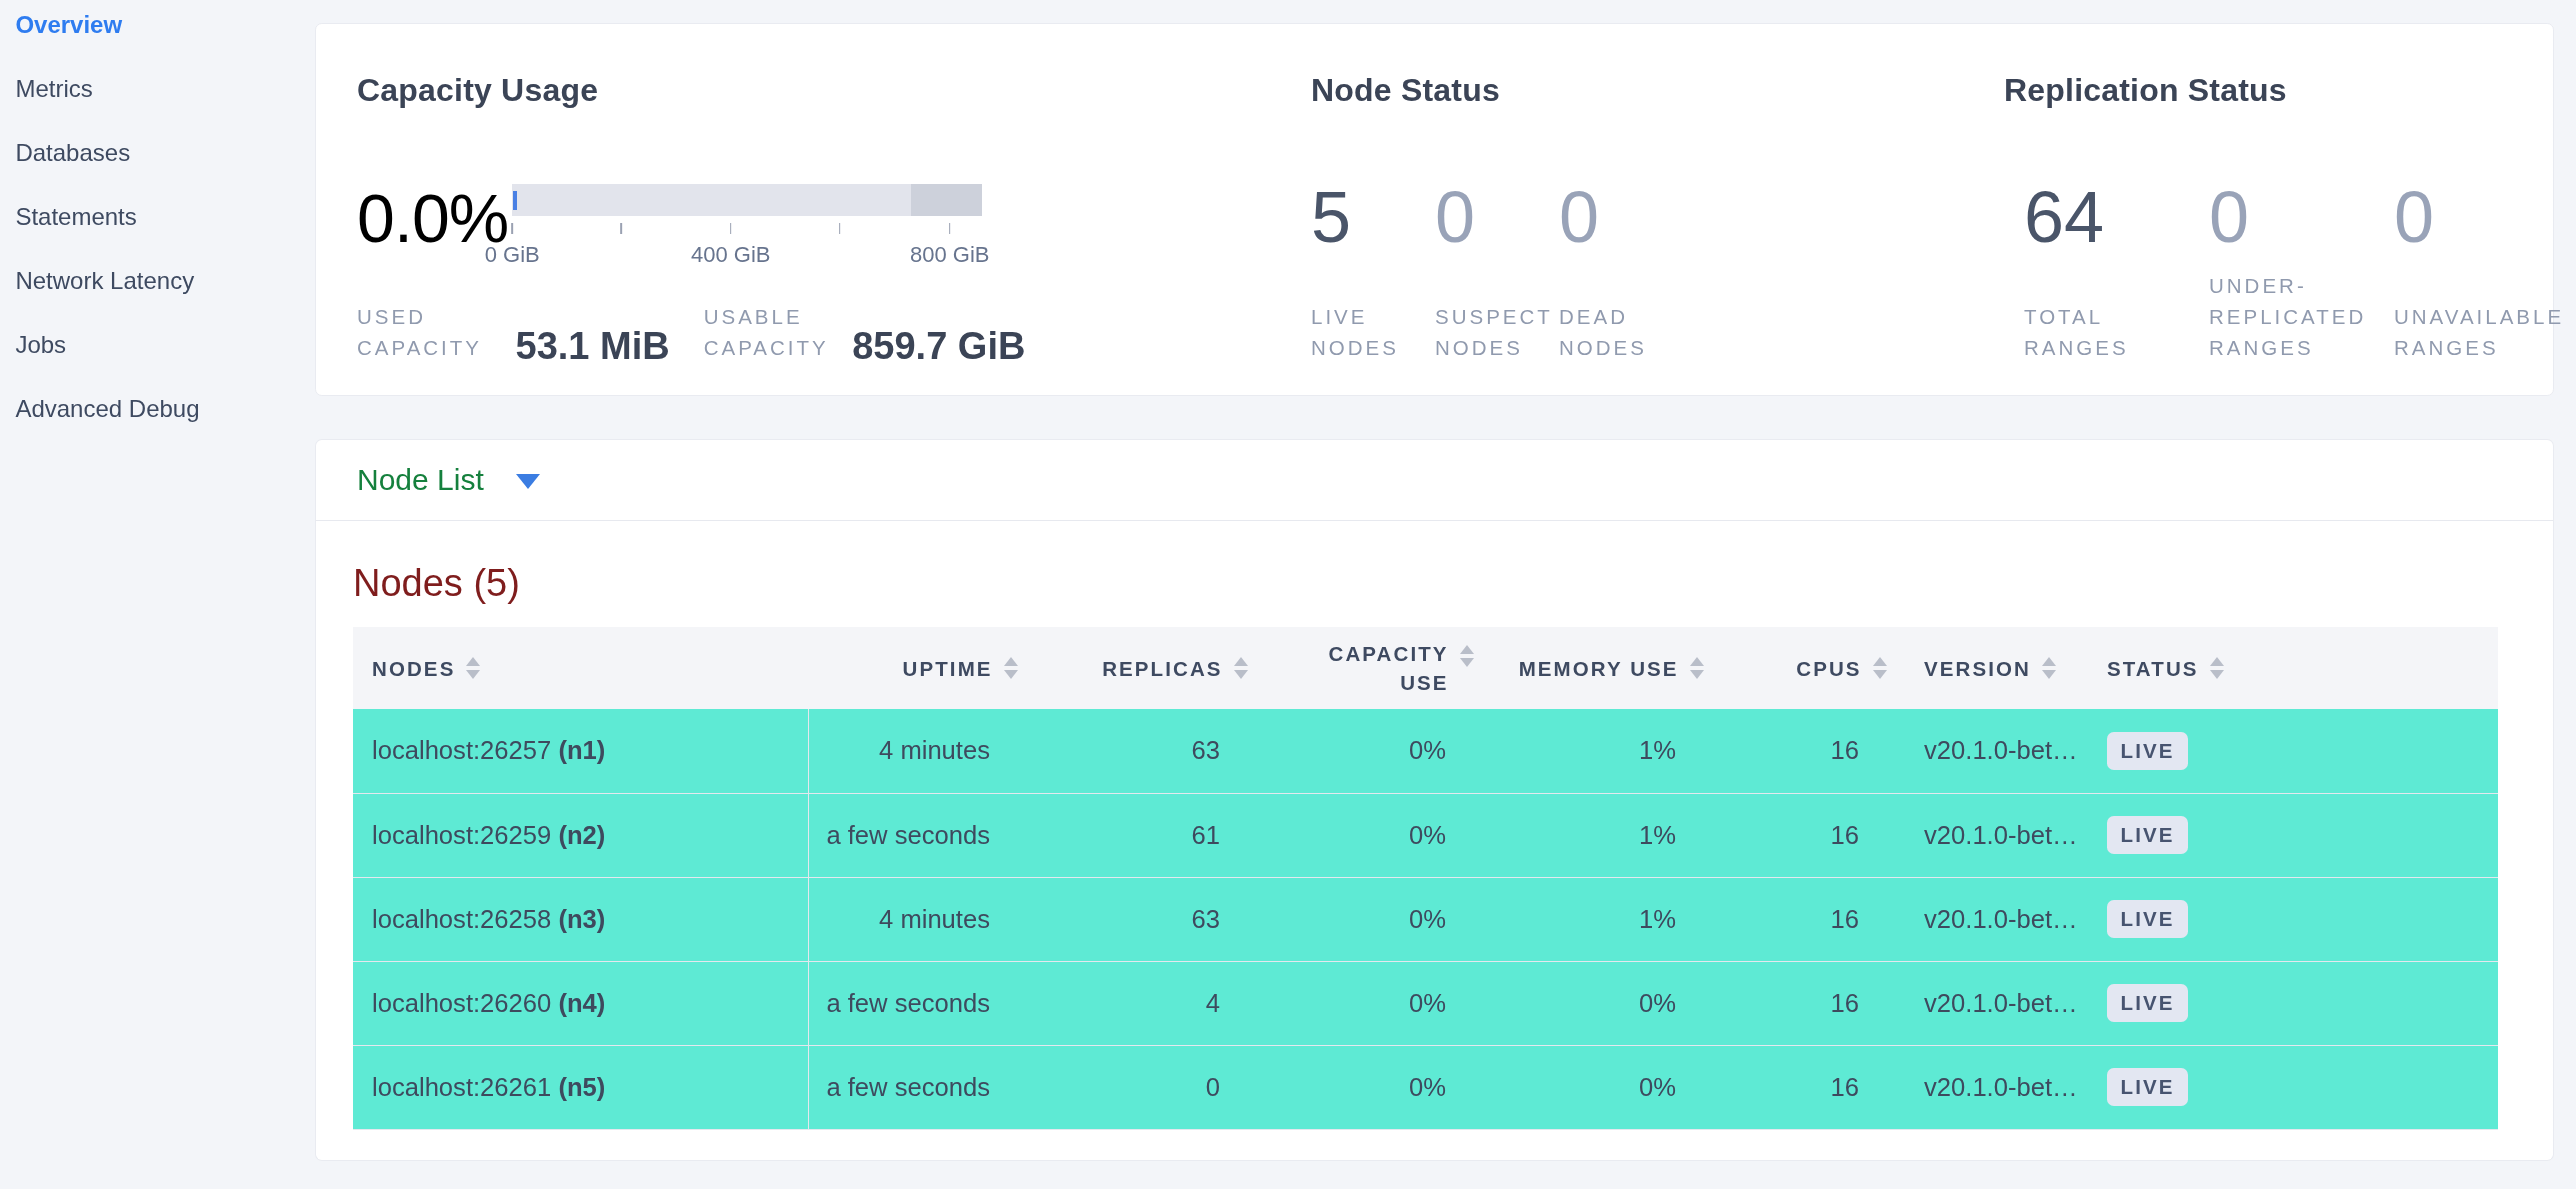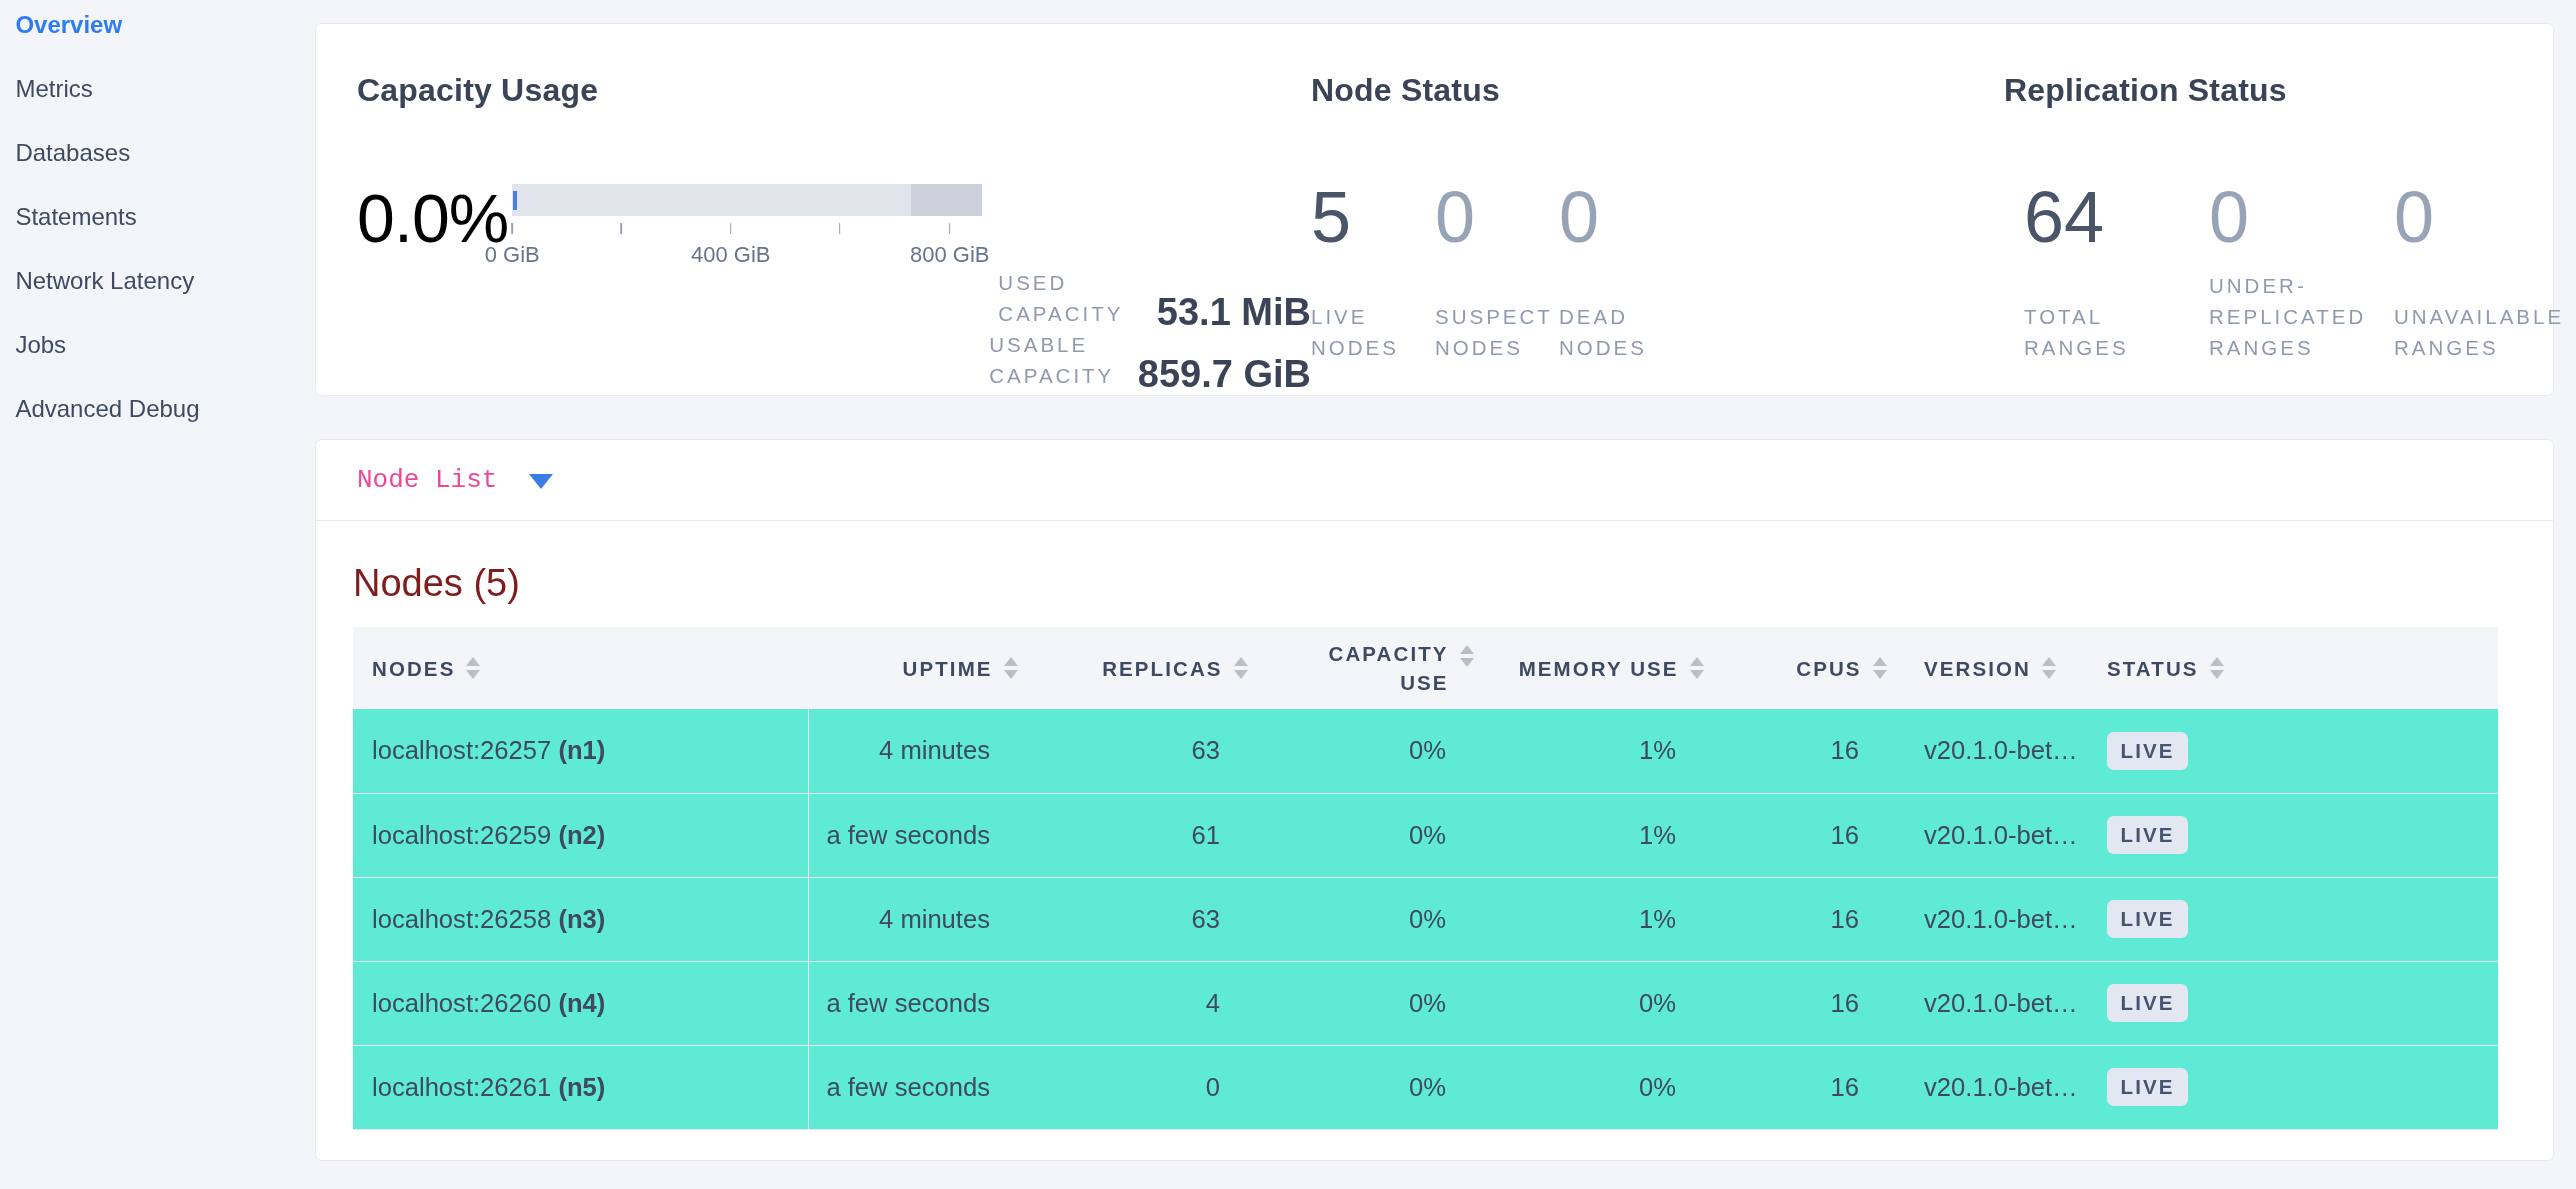--- a/index.html
+++ b/index.html
@@ -40,21 +40,21 @@
   .big-pct { font-size:68px; font-weight:400; color:#000000; width:145px; flex:none; line-height:68px; letter-spacing:-0.9px; }
   .bar-wrap { margin-left:10.2px; width:470px; flex:none; }
   .cap-bar { position:relative; height:32px; background:#e2e4ec; }
   .cap-bar .other-seg { position:absolute; right:0; top:0; height:100%; width:15.1%; background:#cdd1db; }
   .cap-bar .used-seg  { position:absolute; left:0.9px; top:6.8px; height:19px; width:4.3px; background:#4a80e4; }
   .tick-row { position:relative; height:19px; margin-top:6.8px; }
   .tick { position:absolute; top:0; width:1.7px; height:11px; background:#9aa1b2; transform:translateX(-50%); }
   .tick-label-row { position:relative; height:25.6px; }
   .tick-label { position:absolute; transform:translateX(-50%); font-size:22px; color:#67748e; white-space:nowrap; }
 
-  .stats-row { margin-top:auto; display:flex; align-items:flex-end;flex-direction:column; }
+  .stats-row { margin-top:auto; display:flex; align-items:flex-end; }
   .stat-pair { display:flex; align-items:flex-end; }
   .stat-label {
     font-size:20.5px; letter-spacing:3px; color:#909aae; line-height:31px;
     white-space:pre-line; text-transform:uppercase;
   }
   .stat-value { font-size:38px; font-weight:700; color:#3b4456; margin-left:20.5px; line-height:34px; }
   .pair-used .stat-label { width:138px; }
   .pair-usable { margin-left:34px; }
   .pair-usable .stat-label { width:128px; }
 
@@ -65,21 +65,21 @@
   .labels-row { margin-top:auto; display:flex; align-items:flex-end; }
   .sec-nodes .num-col, .sec-nodes .label-col { width:124px; flex:none; }
   .sec-repl  .num-col, .sec-repl  .label-col { width:165px; flex:none;margin-left:20px; }
 
   
   .nodelist-card {
     margin-top:43px; height:81px; border-radius:6.8px 6.8px 0 0;
     border-bottom:none; display:flex; align-items:center; padding:0 41px;
   }
   .nodelist-btn { display:flex; align-items:center; cursor:pointer; }
-  .nodelist-label { font-size:26px; color:#ec4899;font-family:Liberation Mono, monospace; }
+  .nodelist-label { font-size:30px; color:#15803d; }
   .caret-down {
     width:0; height:0; margin-left:32px; margin-top:3.4px;
     border-left:12.8px solid transparent; border-right:12.8px solid transparent;
     border-top:15.4px solid #3b7de2;
   }
 
   
   .nodes-card {
     border-radius:0 0 6.8px 6.8px; border-top:1.7px solid #e7e9ef;
     padding:0 37px 0 37px; min-height:641px;

